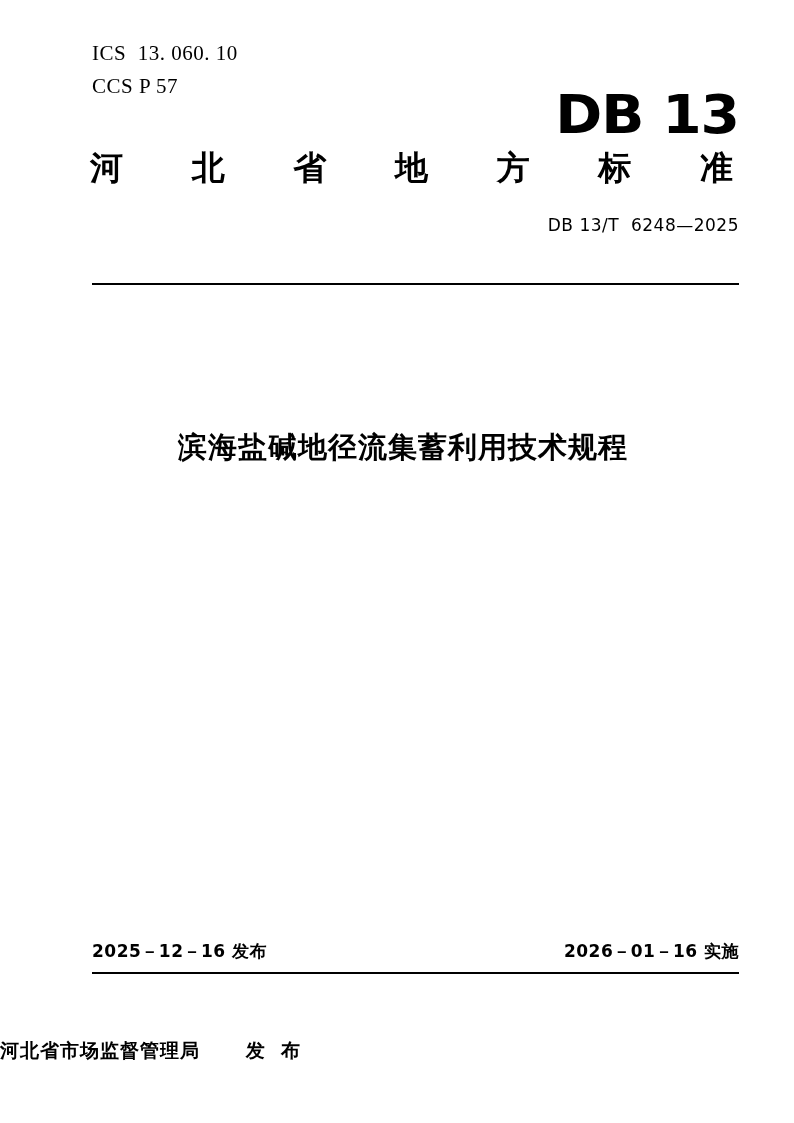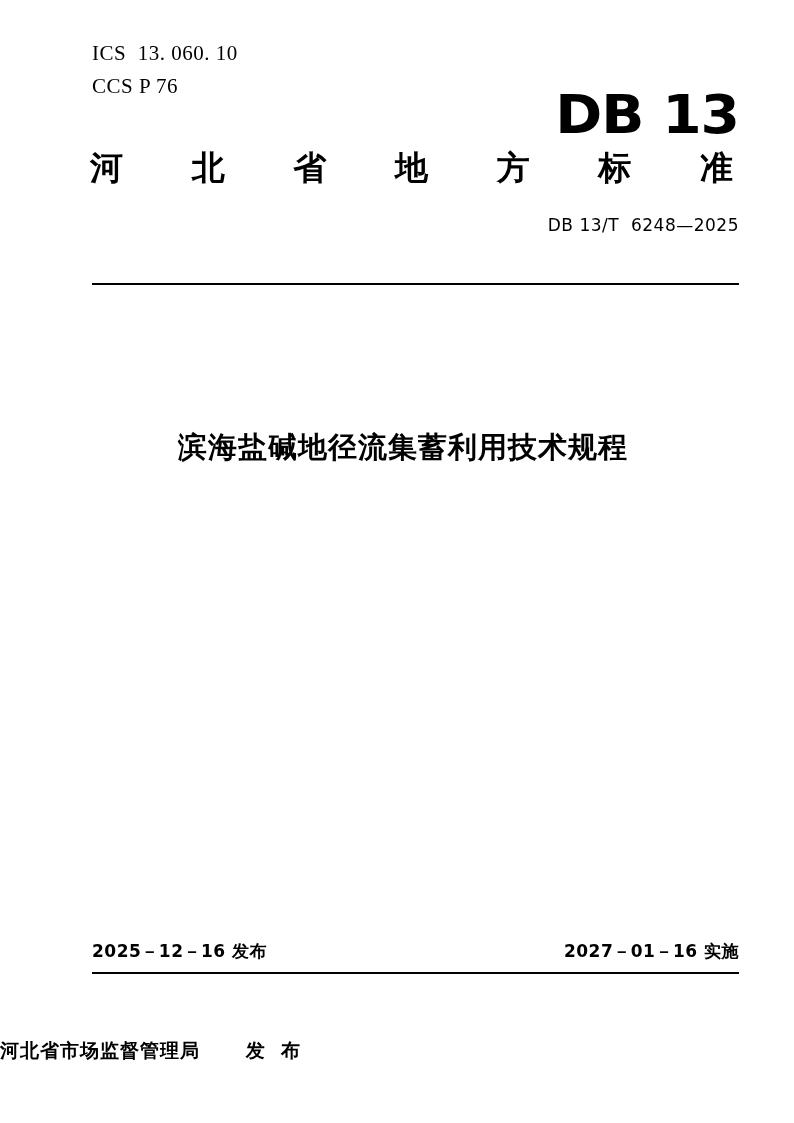--- a/index.html
+++ b/index.html
@@ -141,21 +141,21 @@
     white-space: pre;
   }
 </style>
 </head>
 <body>
 
 <div class="page">
 
   <div class="codes">
     <div class="line">ICS  13. 060. 10</div>
-    <div class="line">CCS P 76</div>
+    <div class="line">CCS P 57</div>
   </div>
 
   <div class="db-logo">DB 13</div>
 
   <div class="std-title">
     <span>河</span>
     <span>北</span>
     <span>省</span>
     <span>地</span>
     <span>方</span>
@@ -164,20 +164,20 @@
   </div>
 
   <div class="std-number">DB 13/T  6248—2025</div>
 
   <div class="rule"></div>
 
   <div class="doc-title">滨海盐碱地径流集蓄利用技术规程</div>
 
   <div class="dates">
     <div class="issue-date">2025－12－16 发布</div>
-    <div class="impl-date">2027－01－16 实施</div>
+    <div class="impl-date">2026－01－16 实施</div>
   </div>
 
   <div class="rule-bottom"></div>
 
   <div class="publisher">河北省市场监督管理局      发  布</div>
 
 </div>
 
 </body></html>

